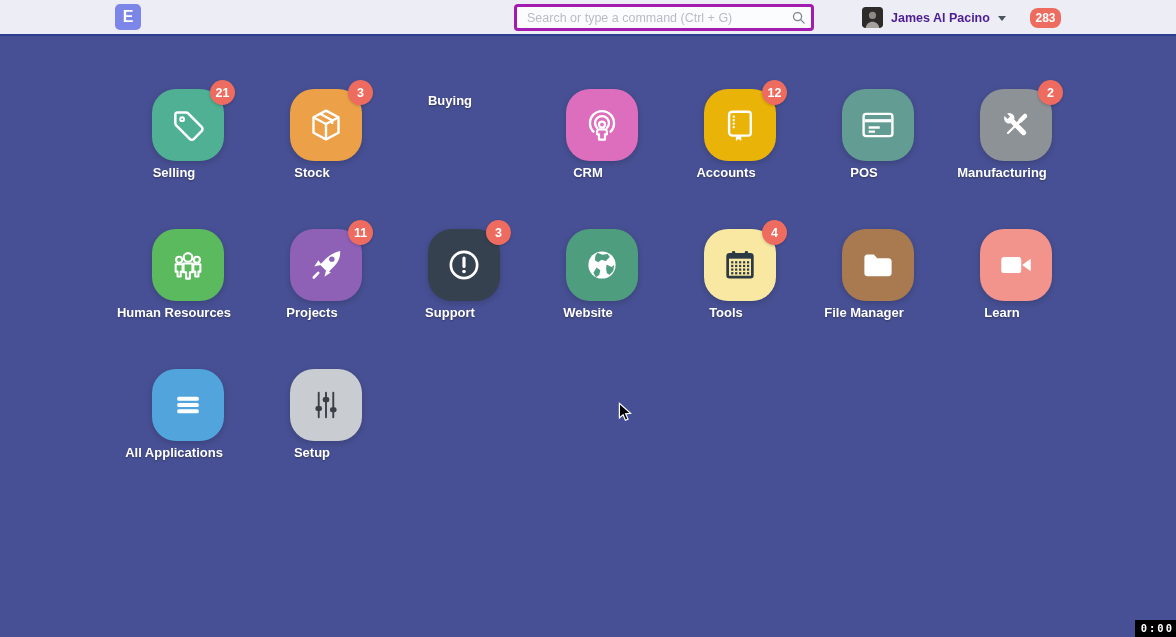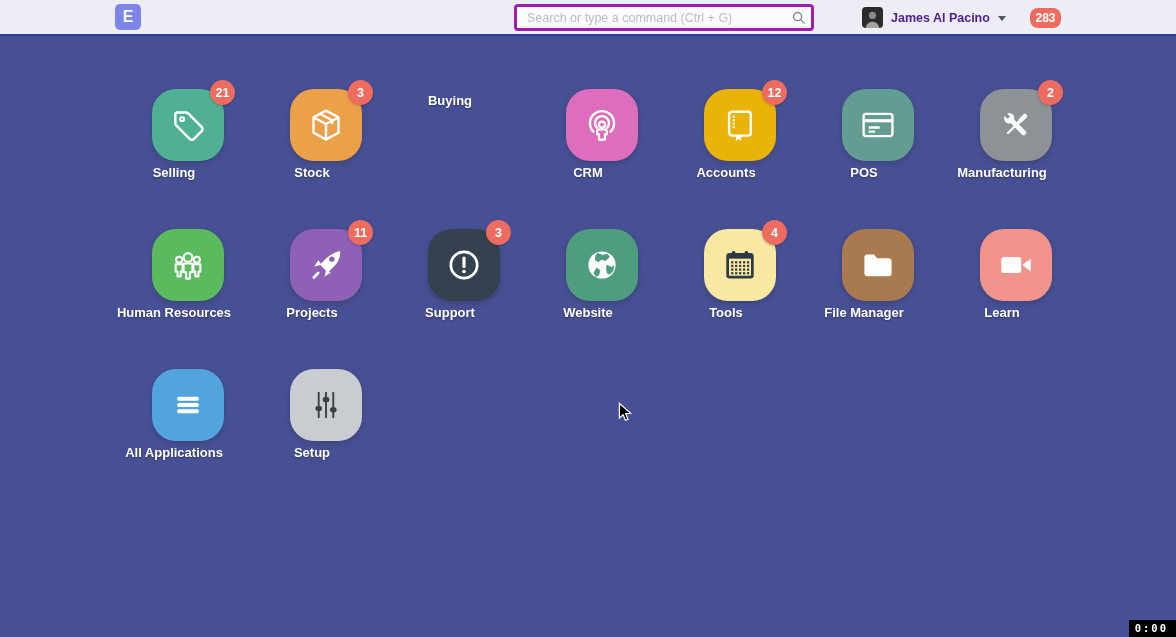--- a/index.html
+++ b/index.html
@@ -39,21 +39,21 @@
   .badge{position:absolute;top:-9px;right:-11px;min-width:25px;height:25px;border-radius:13px;
         background:#ee6b60;color:#fff;font-size:12.5px;font-weight:bold;display:flex;
         align-items:center;justify-content:center;padding:0 5px;box-sizing:border-box;
         box-shadow:0 1px 3px rgba(0,0,0,0.2);}
   .label{margin-top:4px;font-size:13px;font-weight:bold;color:#fff;text-align:center;
         text-shadow:0 1px 2px rgba(0,0,0,0.35);}
 
   
   .timer{position:absolute;right:0;bottom:0;background:#000;color:#fff;
         font-family:"DejaVu Sans Mono",monospace;font-size:10.5px;font-weight:bold;
-        letter-spacing:2px;padding:2px 8px 3px 6px;z-index:9;}
+        letter-spacing:2px;padding:2px 2px 3px 6px;z-index:9;}
   .cursor{position:absolute;left:618px;top:402px;z-index:10;pointer-events:none;line-height:0;}
 </style>
 </head>
 <body>
 
 <div class="screen">
 
   <div class="navbar">
     <div class="logo">E</div>
 

